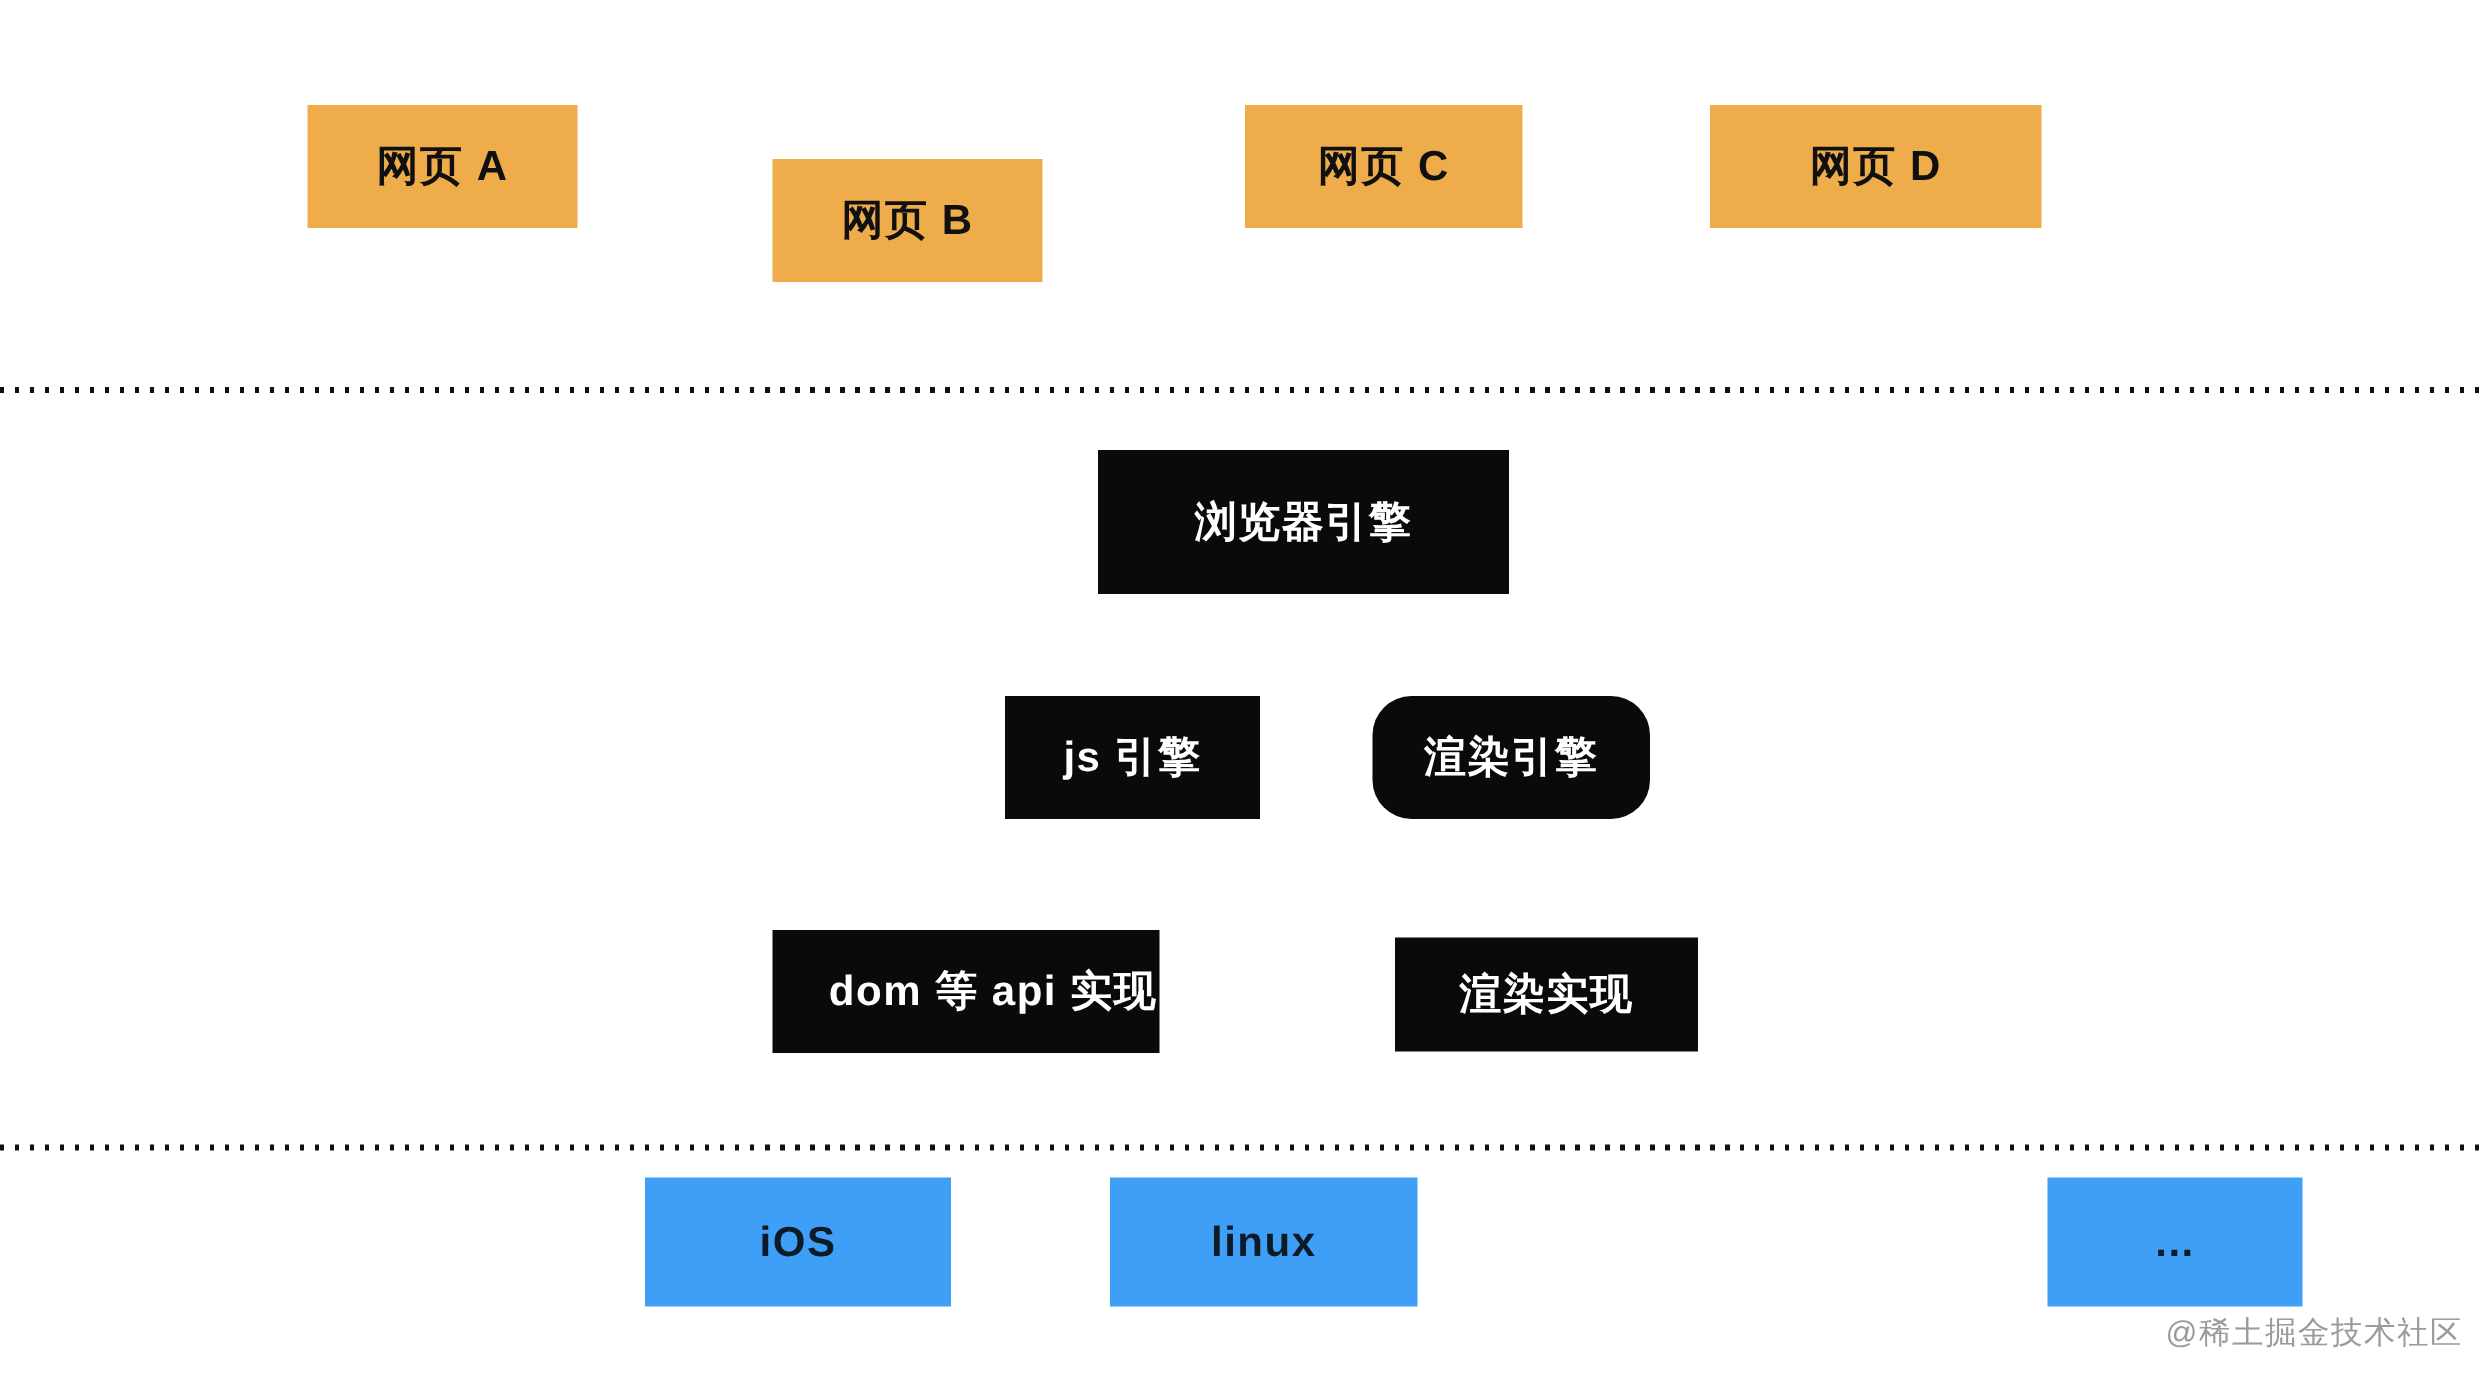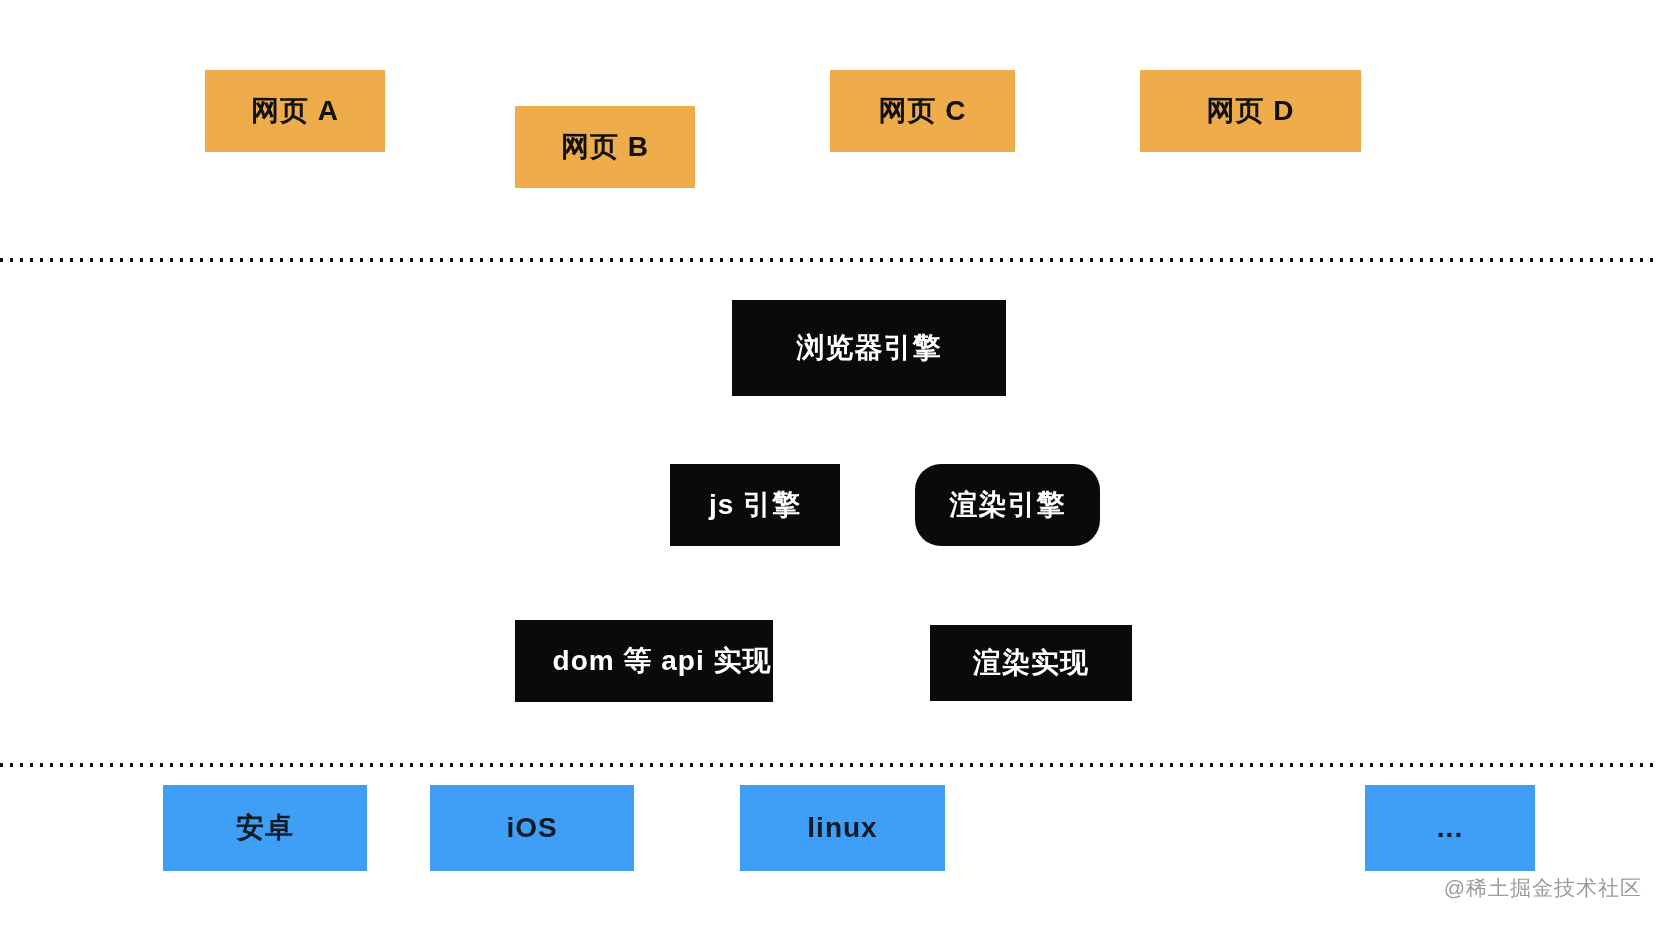--- a/index.html
+++ b/index.html
@@ -79,20 +79,19 @@
   <div class="box engine-box" style="left:732px; top:300px; width:274px; height:96px;">浏览器引擎</div>
 
   <div class="box engine-box" style="left:642px; top:464px; width:170px; height:82px;margin-left:28px;">js 引擎</div>
   <div class="box engine-box" style="left:915px; top:464px; width:185px; height:82px;border-radius:26px;">渲染引擎</div>
 
   <div class="box engine-box" style="left:515px; top:620px; width:258px; height:82px;padding-left:36px;">dom 等 api 实现</div>
   <div class="box engine-box" style="left:930px; top:584px; width:202px; height:76px;margin-top:41px;">渲染实现</div>
 
   <div class="dotted-divider" style="top:763px;"></div>
 
-  <div class="box os-box" style="left:163px; width:204px;">安卓</div>
   <div class="box os-box" style="left:430px; width:204px;">iOS</div>
   <div class="box os-box" style="left:740px; width:205px;">linux</div>
   <div class="box os-box" style="left:1365px; width:170px;">...</div>
 
   <div class="watermark">@稀土掘金技术社区</div>
 
 </div>
 
 </body></html>

